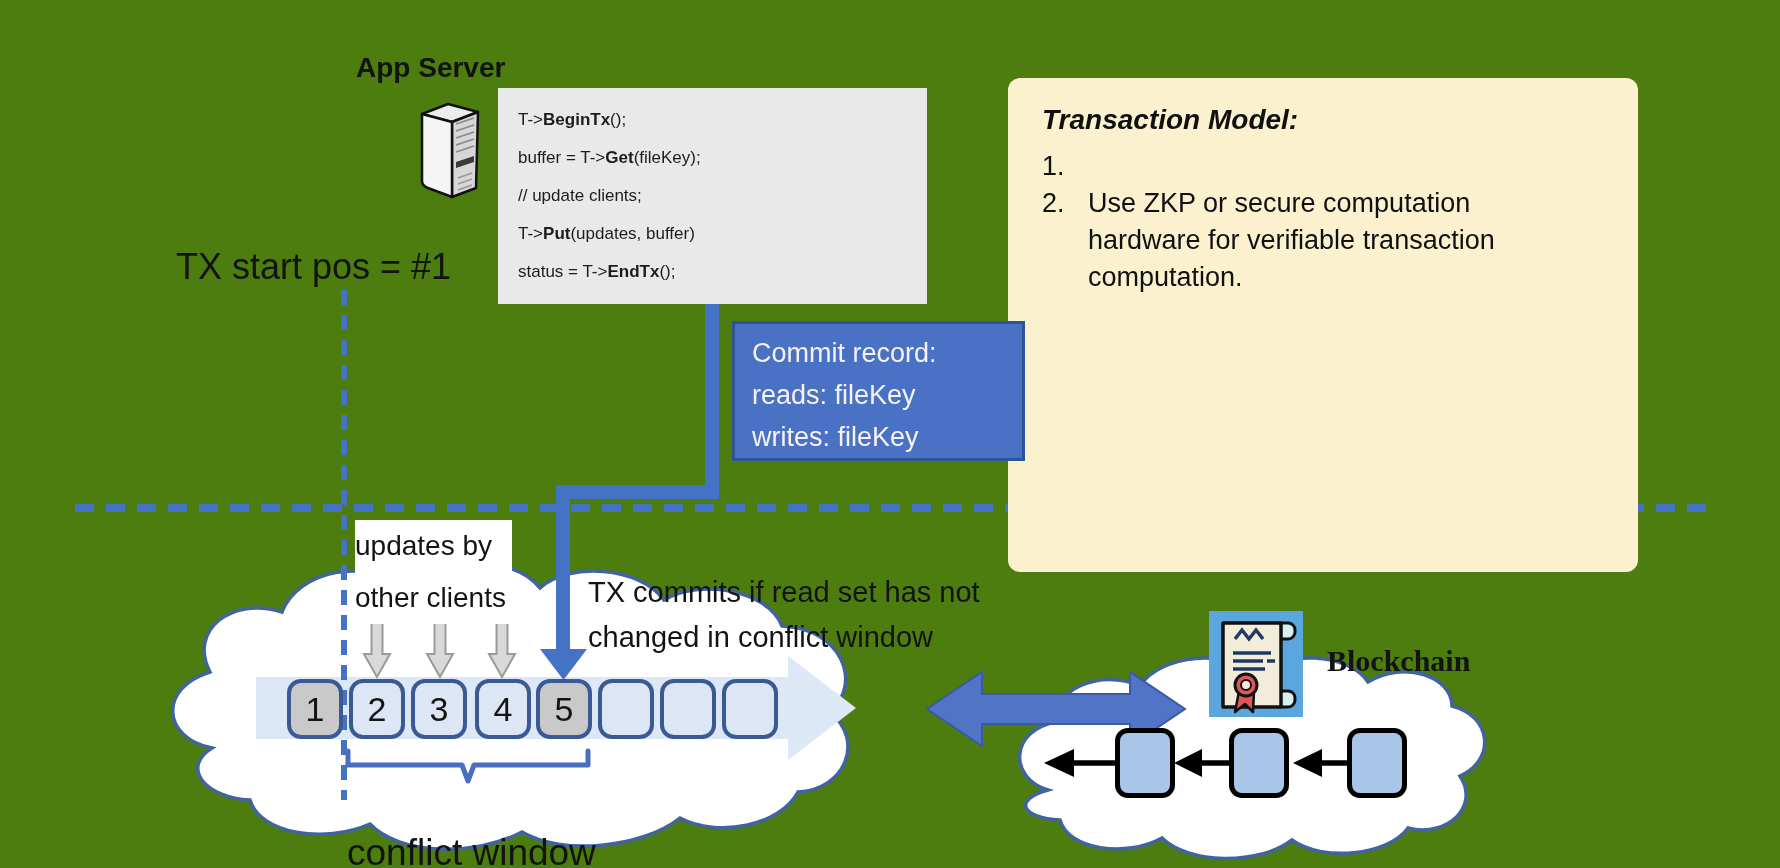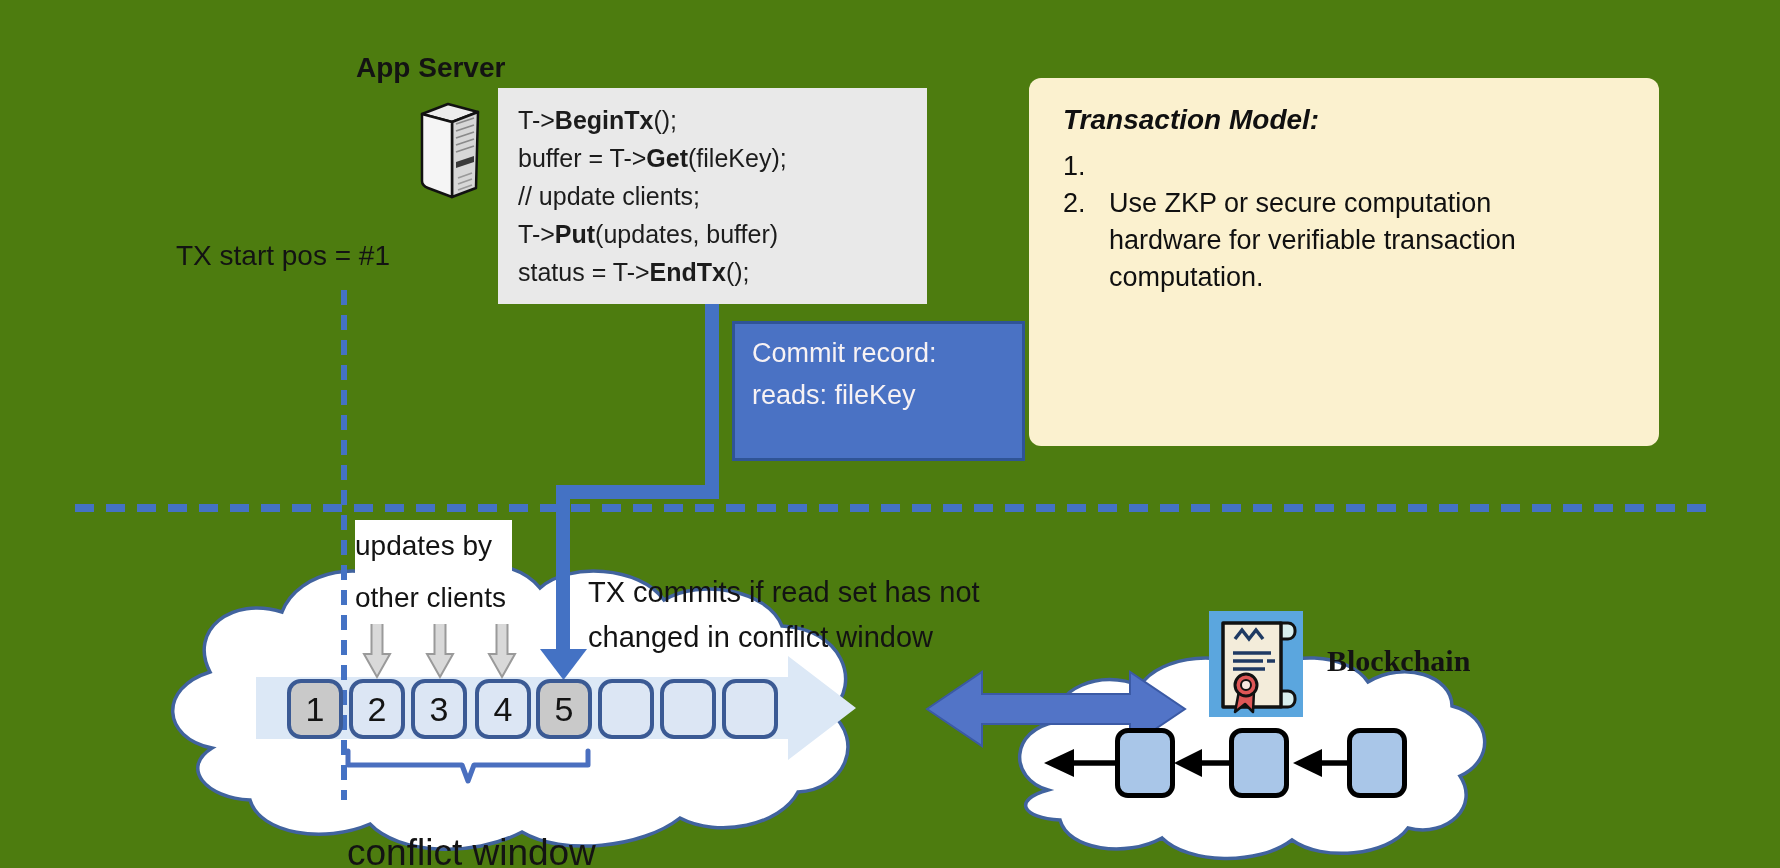--- a/index.html
+++ b/index.html
@@ -6,45 +6,45 @@
   #stage{
     position:relative;width:1780px;height:868px;overflow:hidden;
     background:#4d7c0f;font-family:"Liberation Sans","DejaVu Sans",sans-serif;color:#111;
   }
   #shapes{position:absolute;left:0;top:0;z-index:1;}
   .abs{position:absolute;}
 
   
   .lbl{position:absolute;z-index:4;white-space:nowrap;color:#131313;}
   #app-server-title{left:356px;top:52px;font-size:28px;font-weight:bold;}
-  #tx-start-label{left:176px;top:240px;font-size:28px;}
+  #tx-start-label{left:176px;top:246px;font-size:36px;}
   #updates-label{left:355px;top:520px;font-size:28px;line-height:52px;background:#ffffff;padding-right:6px;z-index:3;}
   #tx-commits-label{left:588px;top:570px;font-size:29px;line-height:45px;z-index:4;}
   #conflict-window-label{left:347px;top:832px;font-size:37px;font-weight:normal;z-index:4;}
   #blockchain-label{left:1327px;top:644px;font-size:30px;font-weight:bold;z-index:4;font-family:Liberation Serif, serif;}
 
   
   #code-box{
     left:498px;top:88px;width:429px;height:216px;background:var(--code-bg);
     z-index:2;padding:13px 0 0 20px;box-sizing:border-box;
   }
-  .code-line{font-size:25px;line-height:38px;color:#1c1c1c;white-space:pre;}
+  .code-line{font-size:17px;line-height:38px;color:#1c1c1c;white-space:pre;}
   .code-line .b{font-weight:bold;}
 
   
   #commit-box{
     left:732px;top:321px;width:293px;height:140px;background:var(--commit-fill);
     border:3px solid var(--commit-border);box-sizing:border-box;z-index:3;
     padding:8px 4px 0 17px;
   }
   .commit-line{font-size:27px;line-height:42px;color:#f7f2f4;white-space:nowrap;}
 
   
   #tm-box{
-    left:1029px;top:78px;width:630px;height:368px;background:var(--yellow);
+    left:1008px;top:78px;width:630px;height:494px;background:var(--yellow);
     border-radius:12px;z-index:2;box-sizing:border-box;padding:26px 30px 0 34px;
   }
   #tm-title{font-size:28px;font-weight:bold;font-style:italic;margin-bottom:12px;color:#101010;}
   .tm-item{display:flex;align-items:flex-start;}
   .tm-num{width:46px;flex:0 0 46px;font-size:27px;line-height:37px;color:#101010;}
   .tm-text{width:430px;font-size:27px;line-height:37px;color:#101010;white-space:pre-wrap;}
 
   
   .tl-block{
     position:absolute;top:679px;width:56px;height:60px;box-sizing:border-box;
@@ -169,20 +169,21 @@
         <div class="code-line"><span>status = T-&gt;</span><span class="b">EndTx</span><span>();</span></div>
       </div>
   </div>
 
   <div class="lbl" id="tx-start-label">TX start pos = #1</div>
 
   <div class="abs" id="commit-box">
     <div id="commit-lines">
         <div class="commit-line">Commit record:</div>
         <div class="commit-line">reads: fileKey</div>
+        <div class="commit-line">writes: fileKey</div>
       </div>
   </div>
 
   <div class="abs" id="tm-box">
     <div id="tm-title">Transaction Model:</div>
     <div id="tm-list">
         <div class="tm-item">
           <span class="tm-num">1.</span>
         </div>
         <div class="tm-item">

